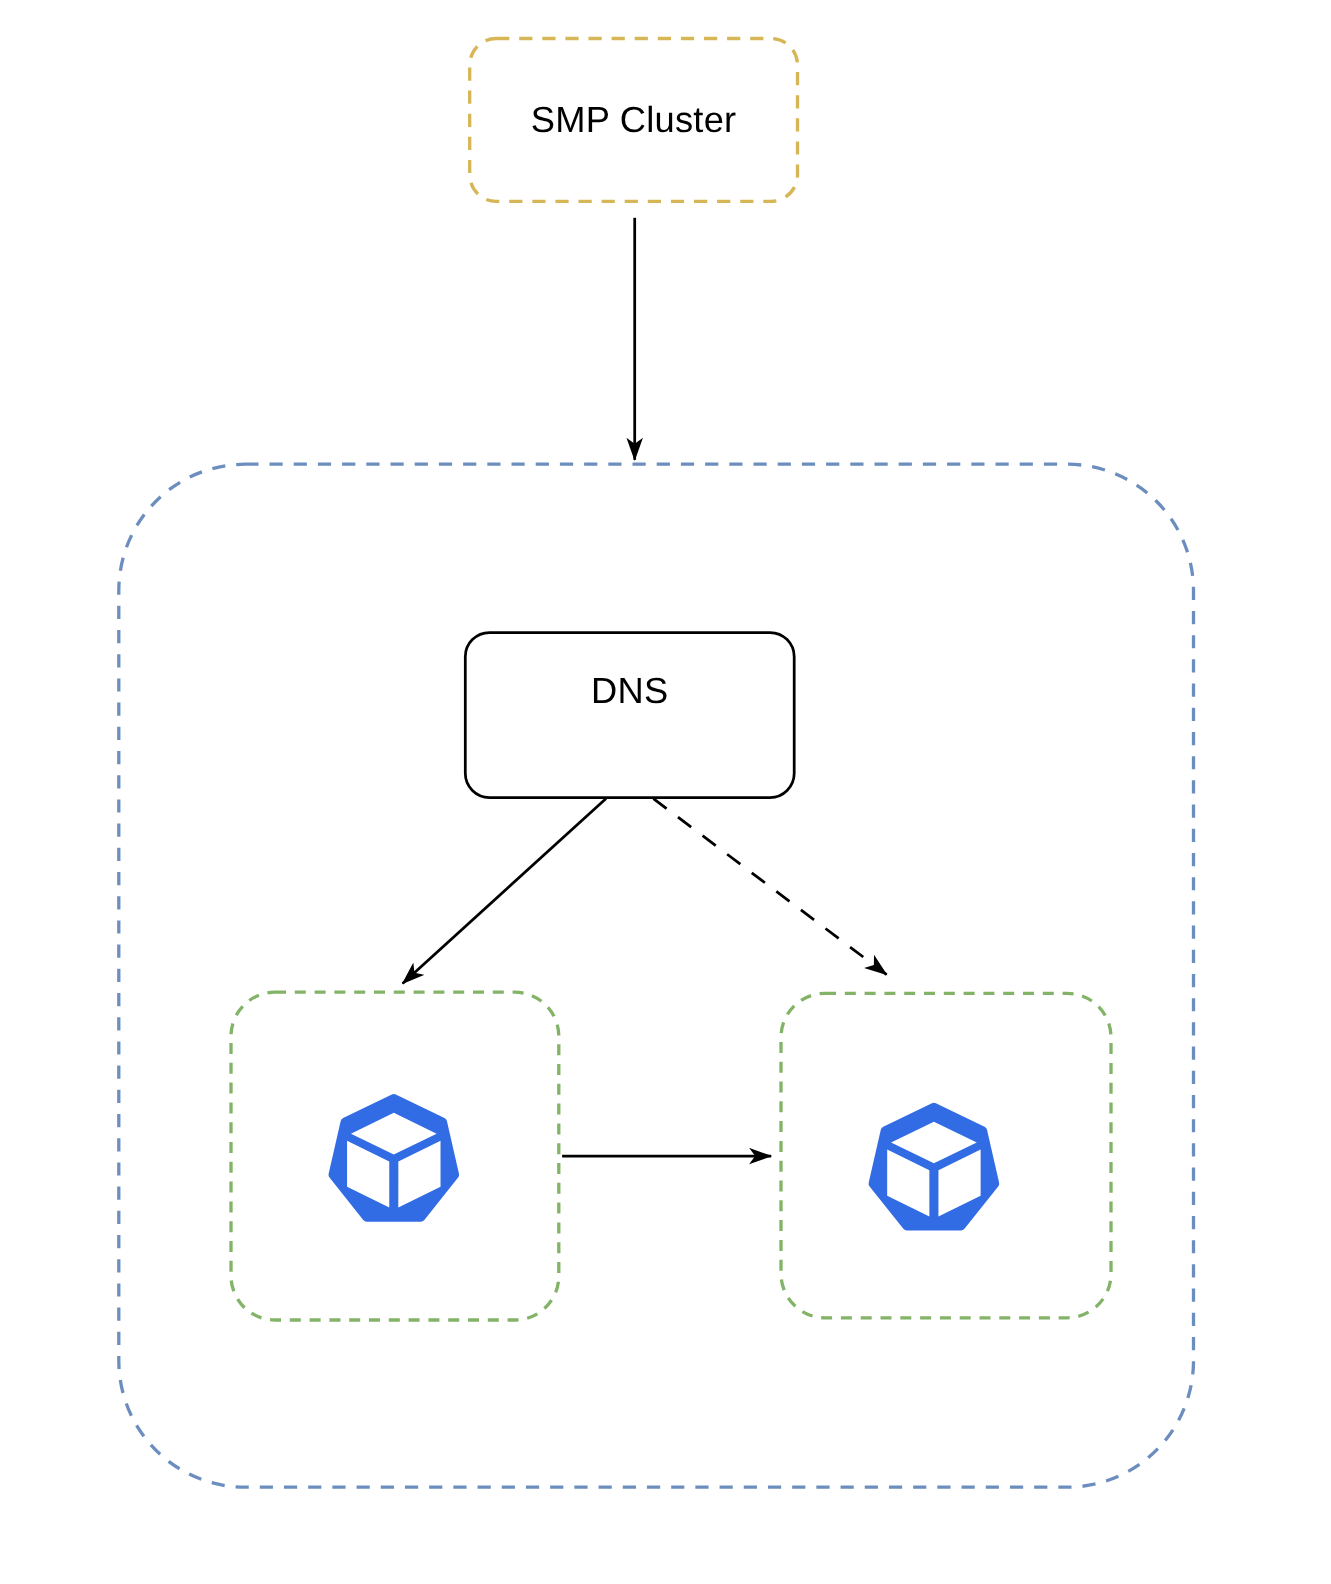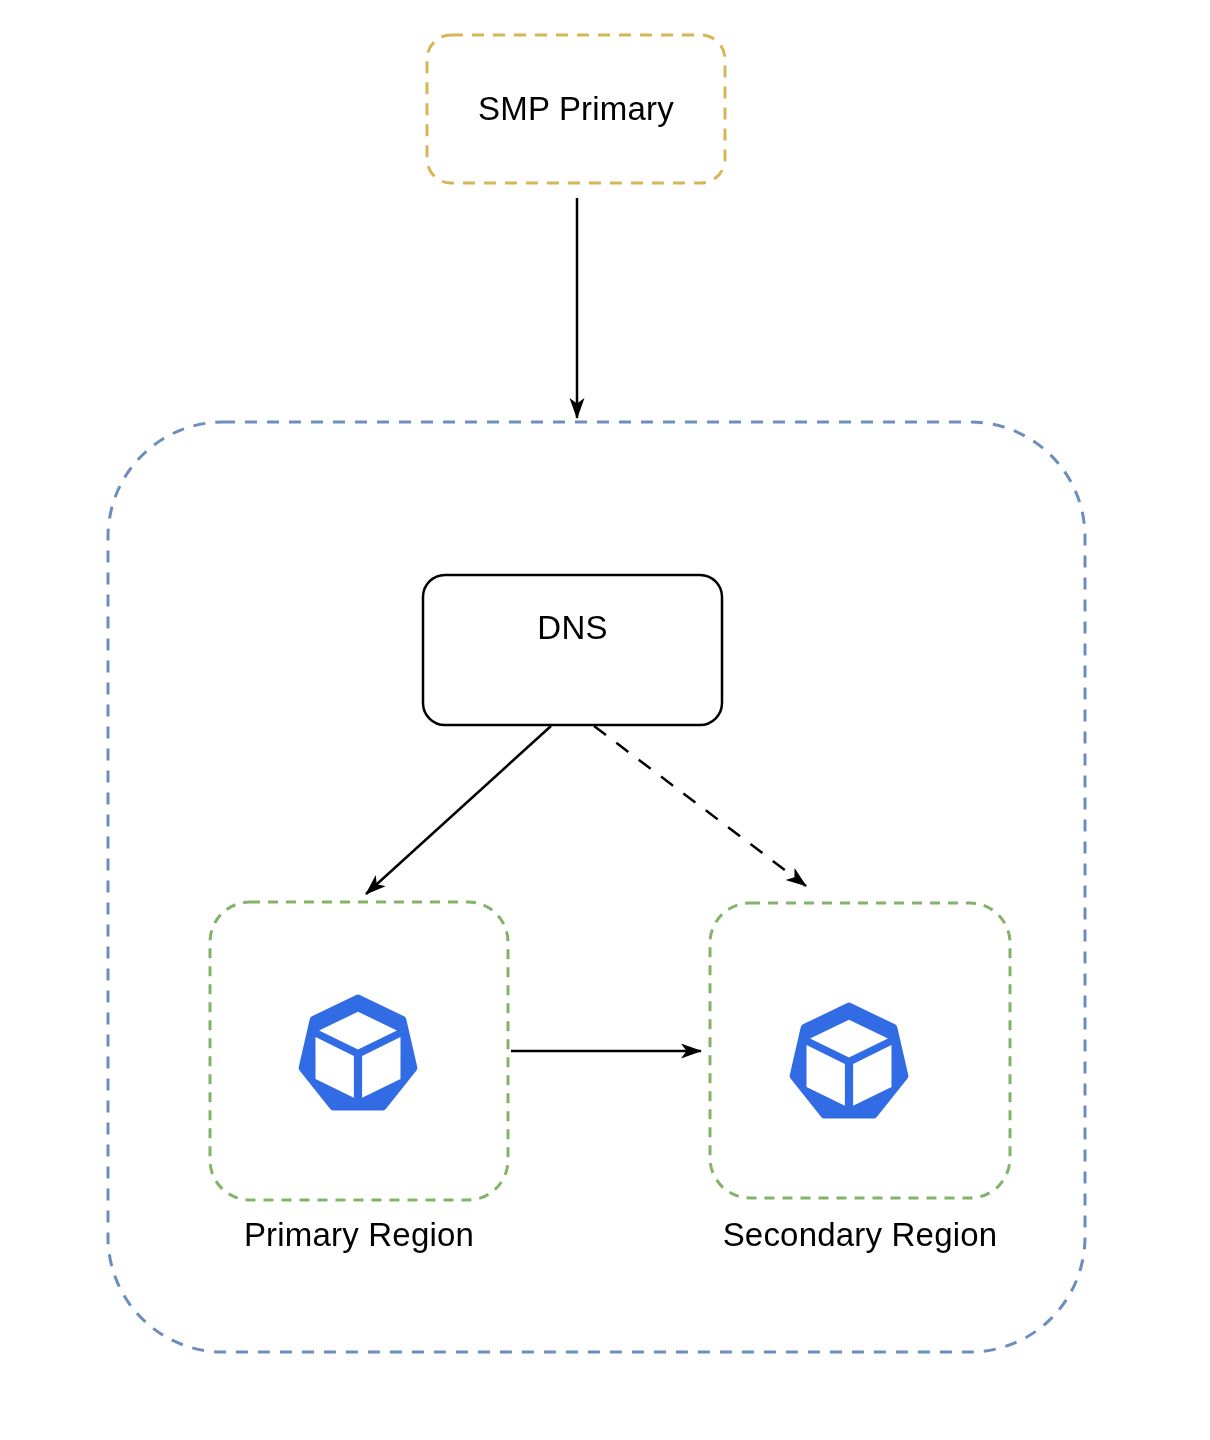--- a/index.html
+++ b/index.html
@@ -72,21 +72,19 @@
     <rect x="210" y="902" width="298" height="298" rx="40" ry="40" fill="#ffffff" stroke="#82B366" stroke-width="3" stroke-dasharray="10 8"></rect>
 
     <rect x="710" y="903" width="300" height="295" rx="40" ry="40" fill="#ffffff" stroke="#82B366" stroke-width="3" stroke-dasharray="10 8"></rect>
 
     <line x1="511" y1="1051" x2="701" y2="1051" stroke="#000000" stroke-width="2.5" marker-end="url(#arrow)"></line>
 
     <use href="#k8s-icon" transform="translate(299,994) scale(1.18)"></use>
     <use href="#k8s-icon" transform="translate(790,1002) scale(1.18)"></use>
   </svg>
 
-  <div class="node-label label-smp">SMP Primary</div>
+  <div class="node-label label-smp">SMP Cluster</div>
 
   <div class="node-label label-dns">DNS</div>
 
-  <div class="node-label label-primary">Primary Region</div>
 
-  <div class="node-label label-secondary">Secondary Region</div>
 
 </div>
 
 </body></html>

